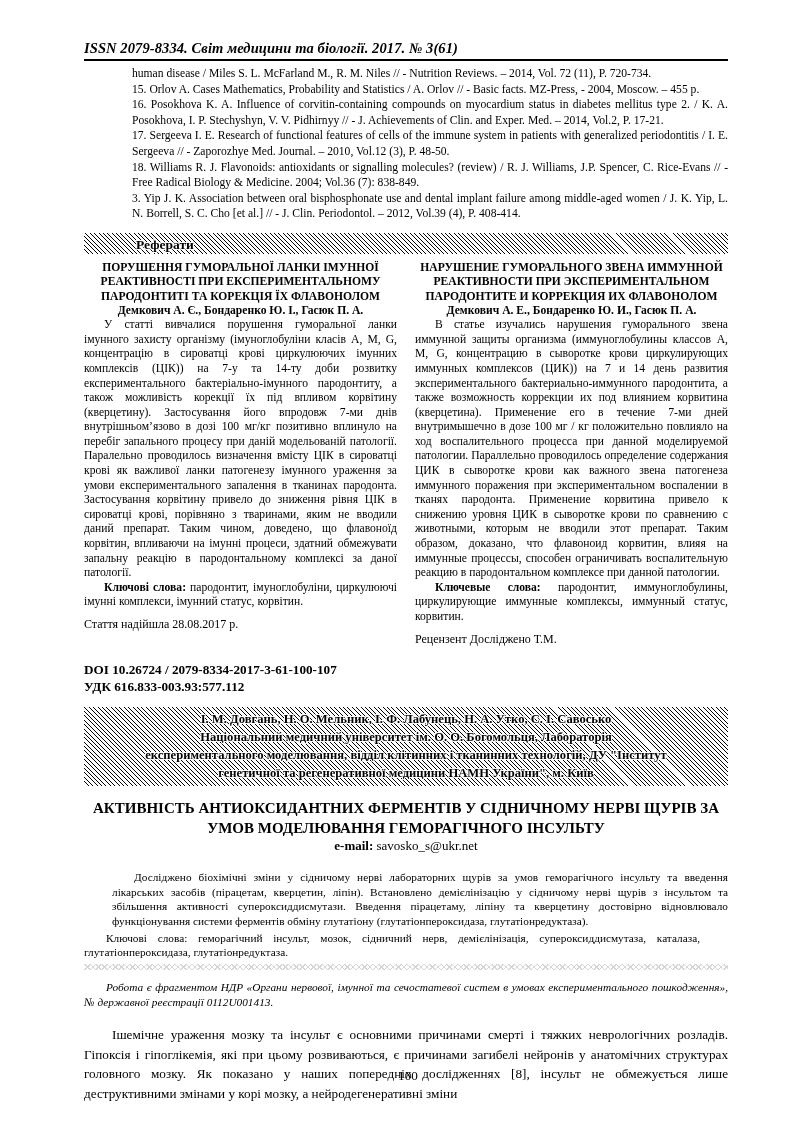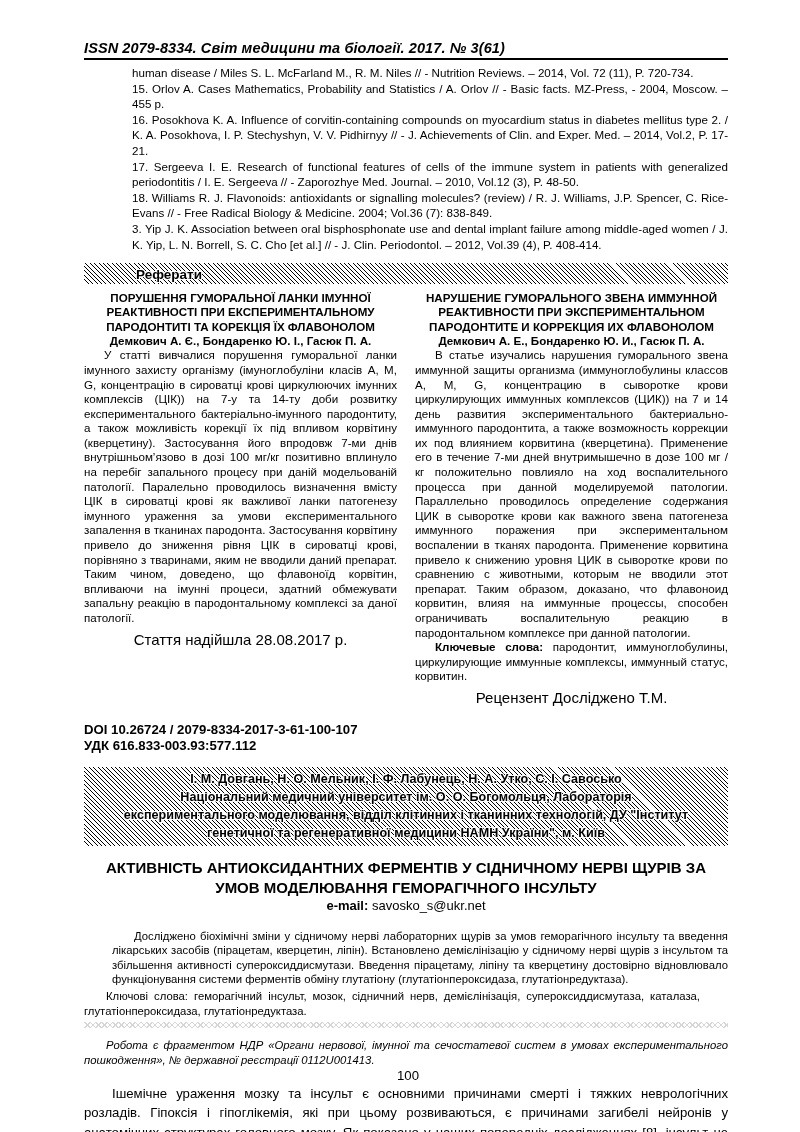--- a/index.html
+++ b/index.html
@@ -6,21 +6,21 @@
     margin: 0;
     padding: 0;
     background: #ffffff;
   }
   .page {
     position: relative;
     width: 800px;
     height: 1132px;
     margin: 0 auto;
     background: #ffffff;
-    font-family: Liberation Sans, sans-serif;
+    font-family: Liberation Serif, serif;
     color: #000000;
     box-sizing: border-box;
     overflow: hidden;
   }
   .content {
     position: absolute;
     left: 84px;
     top: 40px;
     width: 644px;
   }
@@ -110,23 +110,23 @@
   }
   .abs-keywords {
     font-size: 11.6px;
     line-height: 14.6px;
     text-align: justify;
     text-indent: 20px;
     margin: 0;
   }
   .abs-keywords b { font-weight: bold; }
   .abs-foot {
-    font-size: 15px;
-    line-height: 14.6px;
-    text-align: center;
+    font-size: 12px;
+    line-height: 14.6px;
+    text-align: left;
     margin: 7px 0 0 0;
   }
 
   
   .doi-block {
     margin-top: 16px;
     font-weight: bold;
     font-size: 13.2px;
     line-height: 16.5px;
   }
@@ -238,20 +238,21 @@
     <div class="hatch band-referaty">
       <span class="label">Реферати</span>
     </div>
 
     <div class="abstracts">
 
       <div class="abs-col">
         <p class="abs-title">ПОРУШЕННЯ ГУМОРАЛЬНОЇ ЛАНКИ ІМУННОЇ РЕАКТИВНОСТІ ПРИ ЕКСПЕРИМЕНТАЛЬНОМУ ПАРОДОНТИТІ ТА КОРЕКЦІЯ ЇХ ФЛАВОНОЛОМ</p>
         <p class="abs-authors">Демкович А. Є., Бондаренко Ю. І., Гасюк П. А.</p>
         <p class="abs-body">У статті вивчалися порушення гуморальної ланки імунного захисту організму (імуноглобуліни  класів A, M, G, концентрацію в сироватці крові циркулюючих імунних комплексів (ЦІК)) на 7-у та 14-ту доби розвитку експериментального бактеріально-імунного пародонтиту, а також можливість корекції їх під впливом корвітину (кверцетину). Застосування його впродовж 7-ми днів внутрішньомʼязово в дозі 100 мг/кг позитивно вплинуло на перебіг запального процесу при даній модельованій патології. Паралельно проводилось визначення вмісту ЦІК в сироватці крові як важливої ланки патогенезу імунного ураження за умови експериментального запалення в тканинах пародонта. Застосування корвітину привело до зниження рівня ЦІК в сироватці крові, порівняно з тваринами, яким не вводили даний препарат. Таким чином, доведено, що флавоноїд корвітин, впливаючи на імунні процеси, здатний обмежувати запальну реакцію в пародонтальному комплексі за даної патології.</p>
+        <p class="abs-keywords"><b>Ключові слова:</b><span> пародонтит, імуноглобуліни, циркулюючі імунні комплекси, імунний статус, корвітин.</span></p>
         <p class="abs-foot">Стаття надійшла 28.08.2017 р.</p>
       </div>
 
       <div class="abs-col">
         <p class="abs-title">НАРУШЕНИЕ ГУМОРАЛЬНОГО ЗВЕНА ИММУННОЙ РЕАКТИВНОСТИ ПРИ ЭКСПЕРИМЕНТАЛЬНОМ ПАРОДОНТИТЕ И КОРРЕКЦИЯ ИХ ФЛАВОНОЛОМ</p>
         <p class="abs-authors">Демкович А. Е., Бондаренко Ю. И., Гасюк П. А.</p>
         <p class="abs-body">В статье изучались нарушения гуморального звена иммунной защиты организма (иммуноглобулины классов A, M, G, концентрацию в сыворотке крови циркулирующих иммунных комплексов (ЦИК)) на 7 и 14 день развития экспериментального бактериально-иммунного пародонтита, а также возможность коррекции их под влиянием корвитина (кверцетина). Применение его в течение 7-ми дней внутримышечно в дозе 100 мг / кг положительно повлияло на ход воспалительного процесса при данной моделируемой патологии. Параллельно проводилось определение содержания ЦИК в сыворотке крови как важного звена патогенеза иммунного поражения при экспериментальном воспалении в тканях пародонта. Применение корвитина привело к снижению уровня ЦИК в сыворотке крови по сравнению с животными, которым не вводили этот препарат. Таким образом, доказано, что флавоноид корвитин, влияя на иммунные процессы, способен ограничивать воспалительную реакцию в пародонтальном комплексе при данной патологии.</p>
         <p class="abs-keywords"><b>Ключевые слова:</b><span> пародонтит, иммуноглобулины, циркулирующие иммунные комплексы, иммунный статус, корвитин.</span></p>
         <p class="abs-foot">Рецензент Досліджено Т.М.</p>
       </div>

